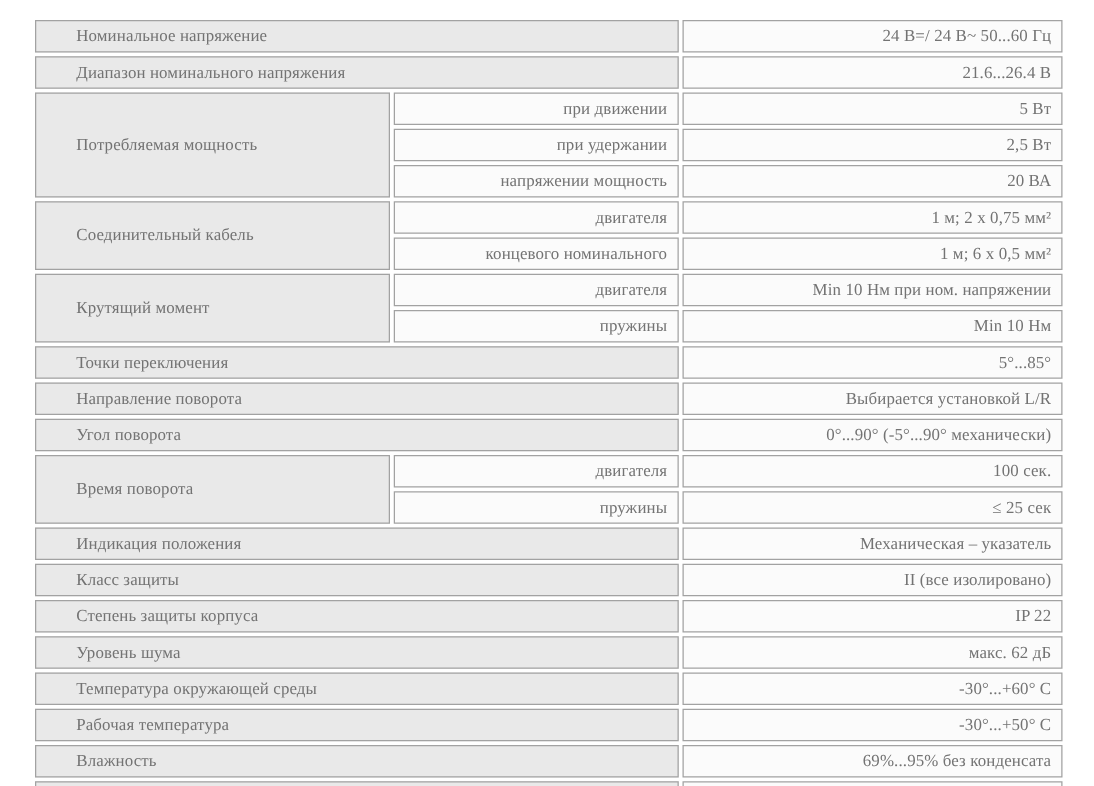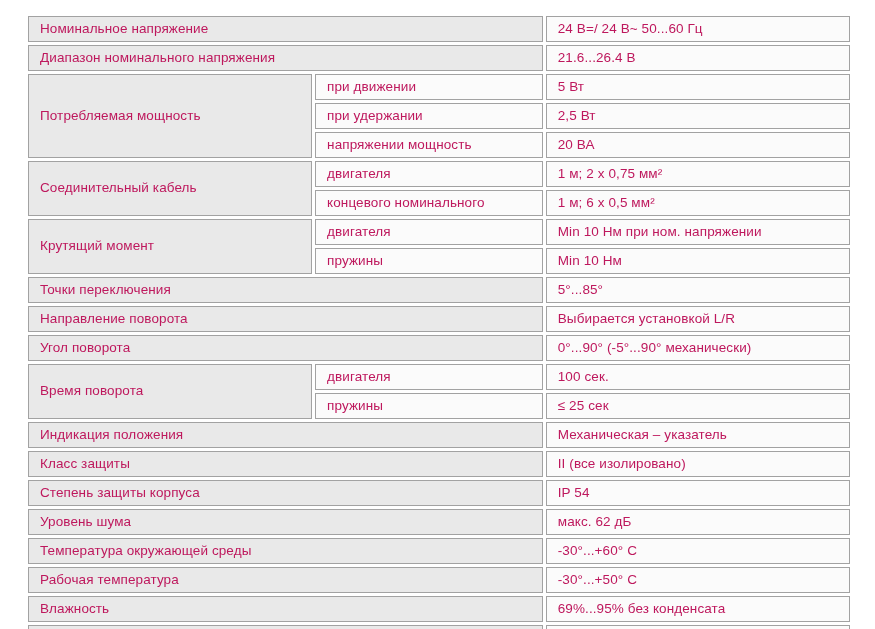--- a/index.html
+++ b/index.html
@@ -21,33 +21,35 @@
     table-layout: fixed;
   }
   col.c1 { width: 282px; }
   col.c2 { width: 226px; }
   col.c3 { width: 302px; }
   table.spec td {
     border: 1px solid #a2a2a2;
     height: 21px;
     font-size: 13.5px;
     line-height: 16px;
-    color: #be185d;
-    padding: 1px 8px 2px 11px;
+    color: #737373;
+    padding: 1px 8px 2px 32px;
     vertical-align: middle;
     white-space: nowrap;
     overflow: hidden;
     box-sizing: content-box;
     letter-spacing: 0.1px;
+    font-family: Liberation Serif, serif;
   }
   td.label {
     background: #e9e9e9;
   }
   td.sub, td.value {
     background: #fbfbfb;
+    text-align: right;
   }
   td.sub {
     padding-left: 16px;
   }
 </style>
 </head>
 <body>
 
 <div class="page">
   <table class="spec">
@@ -120,21 +122,21 @@
         <tr>
           <td class="label" colspan="2">Индикация положения</td>
           <td class="value">Механическая – указатель</td>
         </tr>
         <tr>
           <td class="label" colspan="2">Класс защиты</td>
           <td class="value">II (все изолировано)</td>
         </tr>
         <tr>
           <td class="label" colspan="2">Степень защиты корпуса</td>
-          <td class="value">IP 54</td>
+          <td class="value">IP 22</td>
         </tr>
         <tr>
           <td class="label" colspan="2">Уровень шума</td>
           <td class="value">макс. 62 дБ</td>
         </tr>
         <tr>
           <td class="label" colspan="2">Температура окружающей среды</td>
           <td class="value">-30°...+60° C</td>
         </tr>
         <tr>

